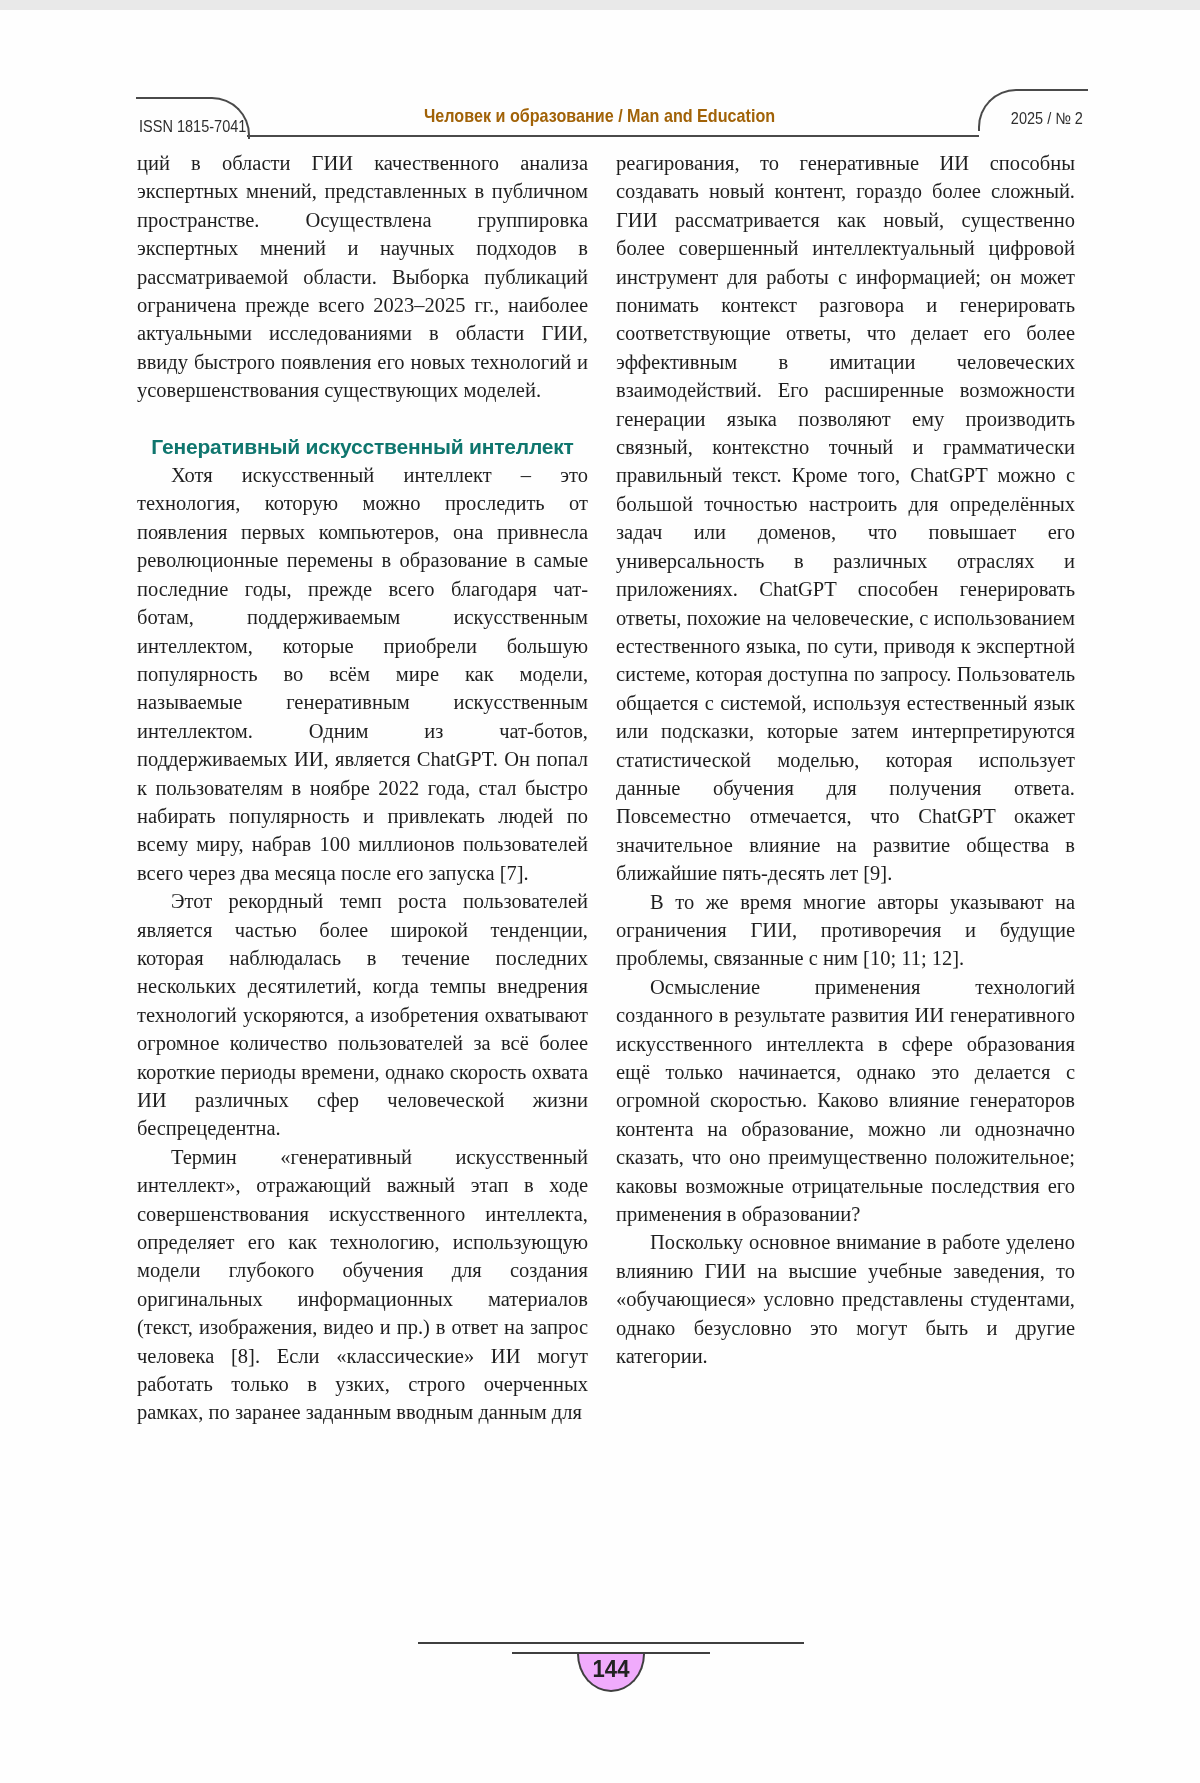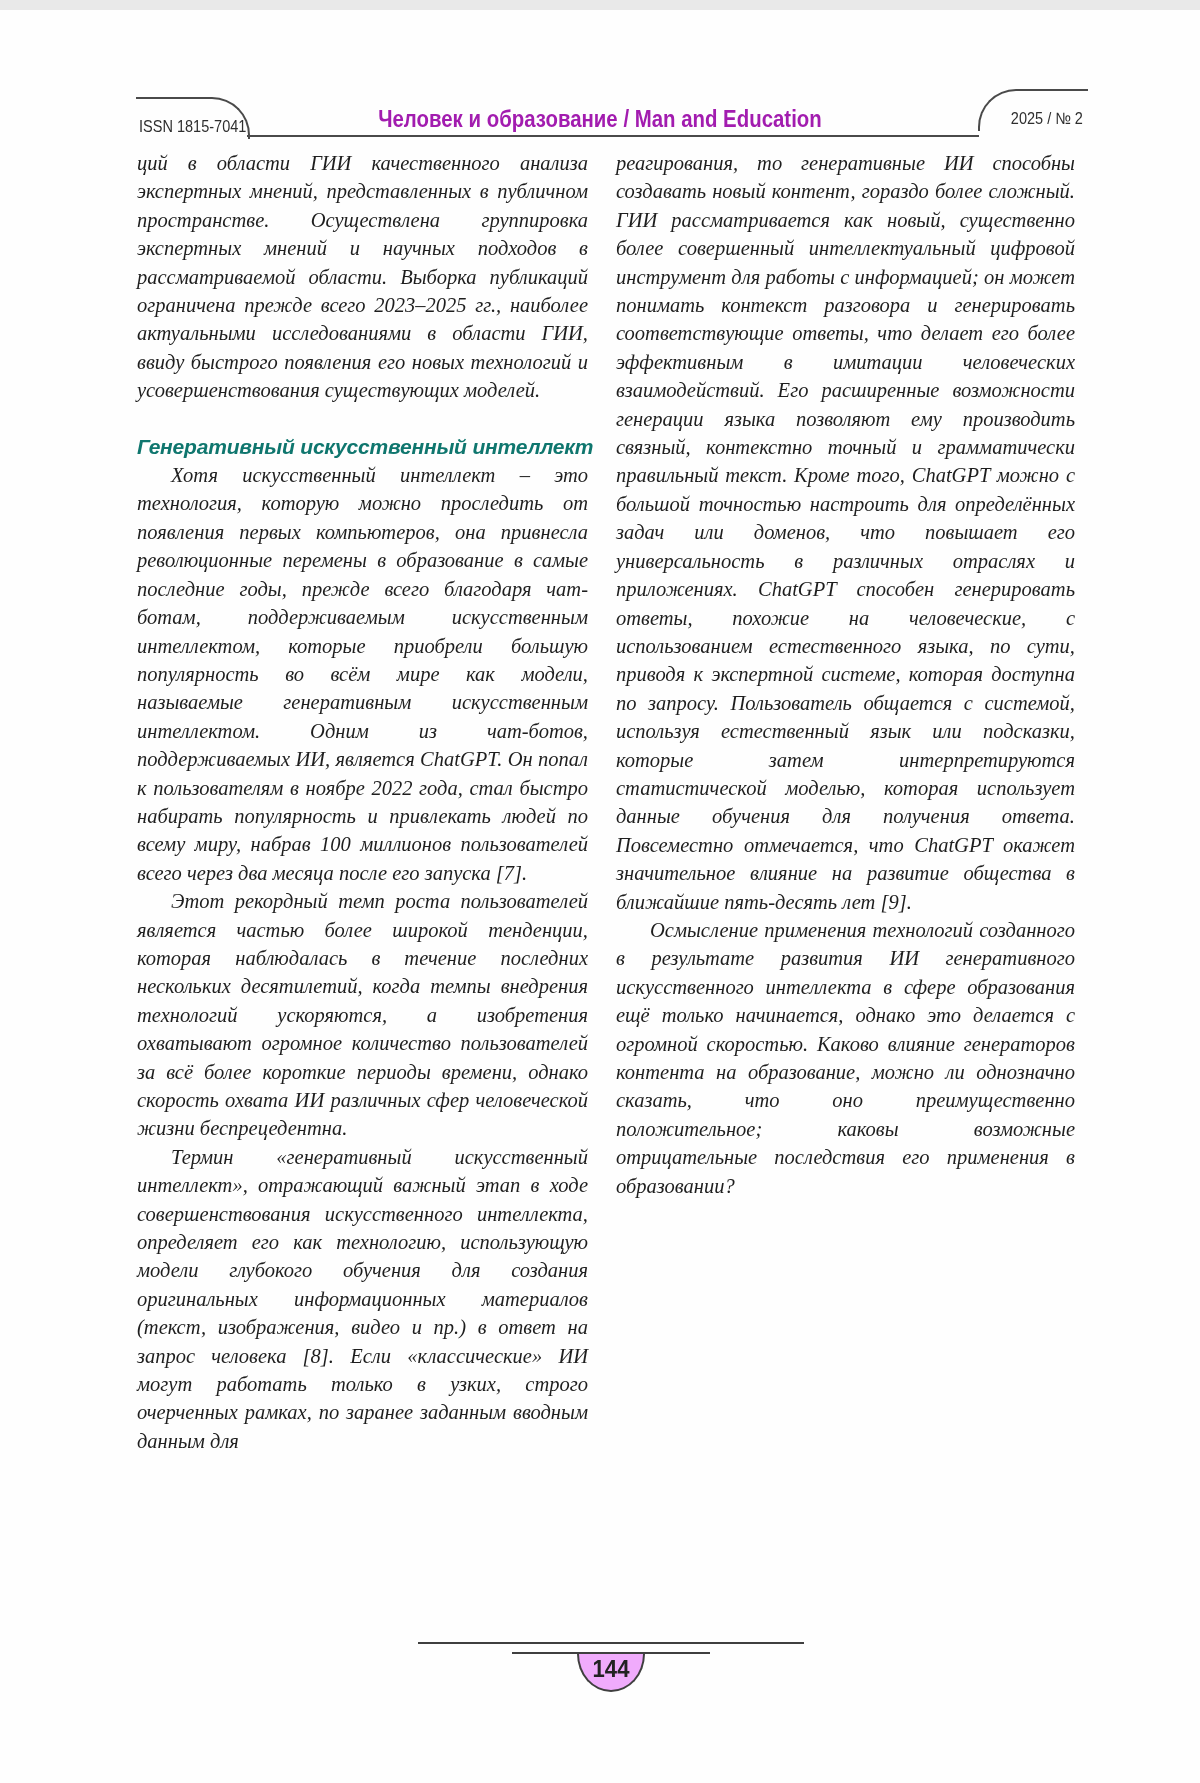--- a/index.html
+++ b/index.html
@@ -33,28 +33,28 @@
     font-size:16.5px;font-weight:400;color:#2e2e2e;
     transform:scaleX(0.88);
     white-space:nowrap;
   }
   .tab-left .cond{position:absolute;left:3px;bottom:3px;transform-origin:left bottom;}
   .tab-right .cond{position:absolute;right:5px;bottom:3px;transform-origin:right bottom;}
   .journal-title{
     position:absolute;left:0;top:95px;width:100%;
     text-align:center;
     font-family:"Liberation Sans",sans-serif;
-    font-weight:700;font-size:24px;color:#a21caf;
+    font-weight:700;font-size:19px;color:#a16207;
   }
   .journal-title .cond-title{display:inline-block;transform:scaleX(0.85);white-space:nowrap;}
 
   
   .content{
     position:absolute;left:137px;top:139px;width:940px;
-    display:flex;gap:28px;font-style:italic;
+    display:flex;gap:28px;
   }
   .col{width:451px;}
   .col-r{width:459px;}
   .body-p{
     margin:0;
     text-align:justify;
     font-size:20.5px;line-height:28.4px;
     color:#1e1e1e;
     hyphens:auto;
   }
@@ -106,21 +106,23 @@
     <div class="col">
       <p class="body-p">ций в области ГИИ качественного анализа экспертных мнений, представленных в публичном пространстве. Осуществлена группировка экспертных мнений и научных подходов в рассматриваемой области. Выборка публикаций ограничена прежде всего 2023–2025 гг., наиболее актуальными исследованиями в области ГИИ, ввиду быстрого появления его новых технологий и усовершенствования существующих моделей.</p>
       <h2 class="section-heading">Генеративный искусственный интеллект</h2>
       <p class="body-p indent">Хотя искусственный интеллект – это технология, которую можно проследить от появления первых компьютеров, она привнесла революционные перемены в образование в самые последние годы, прежде всего благодаря чат-ботам, поддерживаемым искусственным интеллектом, которые приобрели большую популярность во всём мире как модели, называемые генеративным искусственным интеллектом. Одним из чат-ботов, поддерживаемых ИИ, является ChatGPT. Он попал к пользователям в ноябре 2022 года, стал быстро набирать популярность и привлекать людей по всему миру, набрав 100 миллионов пользователей всего через два месяца после его запуска [7].</p>
       <p class="body-p indent">Этот рекордный темп роста пользователей является частью более широкой тенденции, которая наблюдалась в течение последних нескольких десятилетий, когда темпы внедрения технологий ускоряются, а изобретения охватывают огромное количество пользователей за всё более короткие периоды времени, однако скорость охвата ИИ различных сфер человеческой жизни беспрецедентна.</p>
       <p class="body-p indent">Термин «генеративный искусственный интеллект», отражающий важный этап в ходе совершенствования искусственного интеллекта, определяет его как технологию, использующую модели глубокого обучения для создания оригинальных информационных материалов (текст, изображения, видео и пр.) в ответ на запрос человека [8]. Если «классические» ИИ могут работать только в узких, строго очерченных рамках, по заранее заданным вводным данным для</p>
     </div>
 
     <div class="col col-r">
       <p class="body-p">реагирования, то генеративные ИИ способны создавать новый контент, гораздо более сложный. ГИИ рассматривается как новый, существенно более совершенный интеллектуальный цифровой инструмент для работы с информацией; он может понимать контекст разговора и генерировать соответствующие ответы, что делает его более эффективным в имитации человеческих взаимодействий. Его расширенные возможности генерации языка позволяют ему производить связный, контекстно точный и грамматически правильный текст. Кроме того, ChatGPT можно с большой точностью настроить для определённых задач или доменов, что повышает его универсальность в различных отраслях и приложениях. ChatGPT способен генерировать ответы, похожие на человеческие, с использованием естественного языка, по сути, приводя к экспертной системе, которая доступна по запросу. Пользователь общается с системой, используя естественный язык или подсказки, которые затем интерпретируются статистической моделью, которая использует данные обучения для получения ответа.  Повсеместно отмечается, что ChatGPT окажет значительное влияние на развитие общества в ближайшие пять-десять лет [9].</p>
+      <p class="body-p indent">В то же время многие авторы указывают на ограничения ГИИ, противоречия и будущие проблемы, связанные с ним [10; 11; 12].</p>
       <p class="body-p indent">Осмысление применения технологий созданного в результате развития ИИ генеративного искусственного интеллекта в сфере образования ещё только начинается, однако это делается с огромной скоростью. Каково влияние генераторов контента на образование, можно ли однозначно сказать, что оно преимущественно положительное; каковы возможные отрицательные последствия его применения в образовании?</p>
+      <p class="body-p indent">Поскольку основное внимание в работе уделено влиянию ГИИ на высшие учебные заведения, то «обучающиеся» условно представлены студентами, однако безусловно это могут быть и другие категории.</p>
     </div>
   </div>
 
   <div>
     <div class="f-rule-1"></div>
     <div class="f-rule-2"></div>
     <div class="page-number-arc">
       <span>144</span>
     </div>
   </div>

